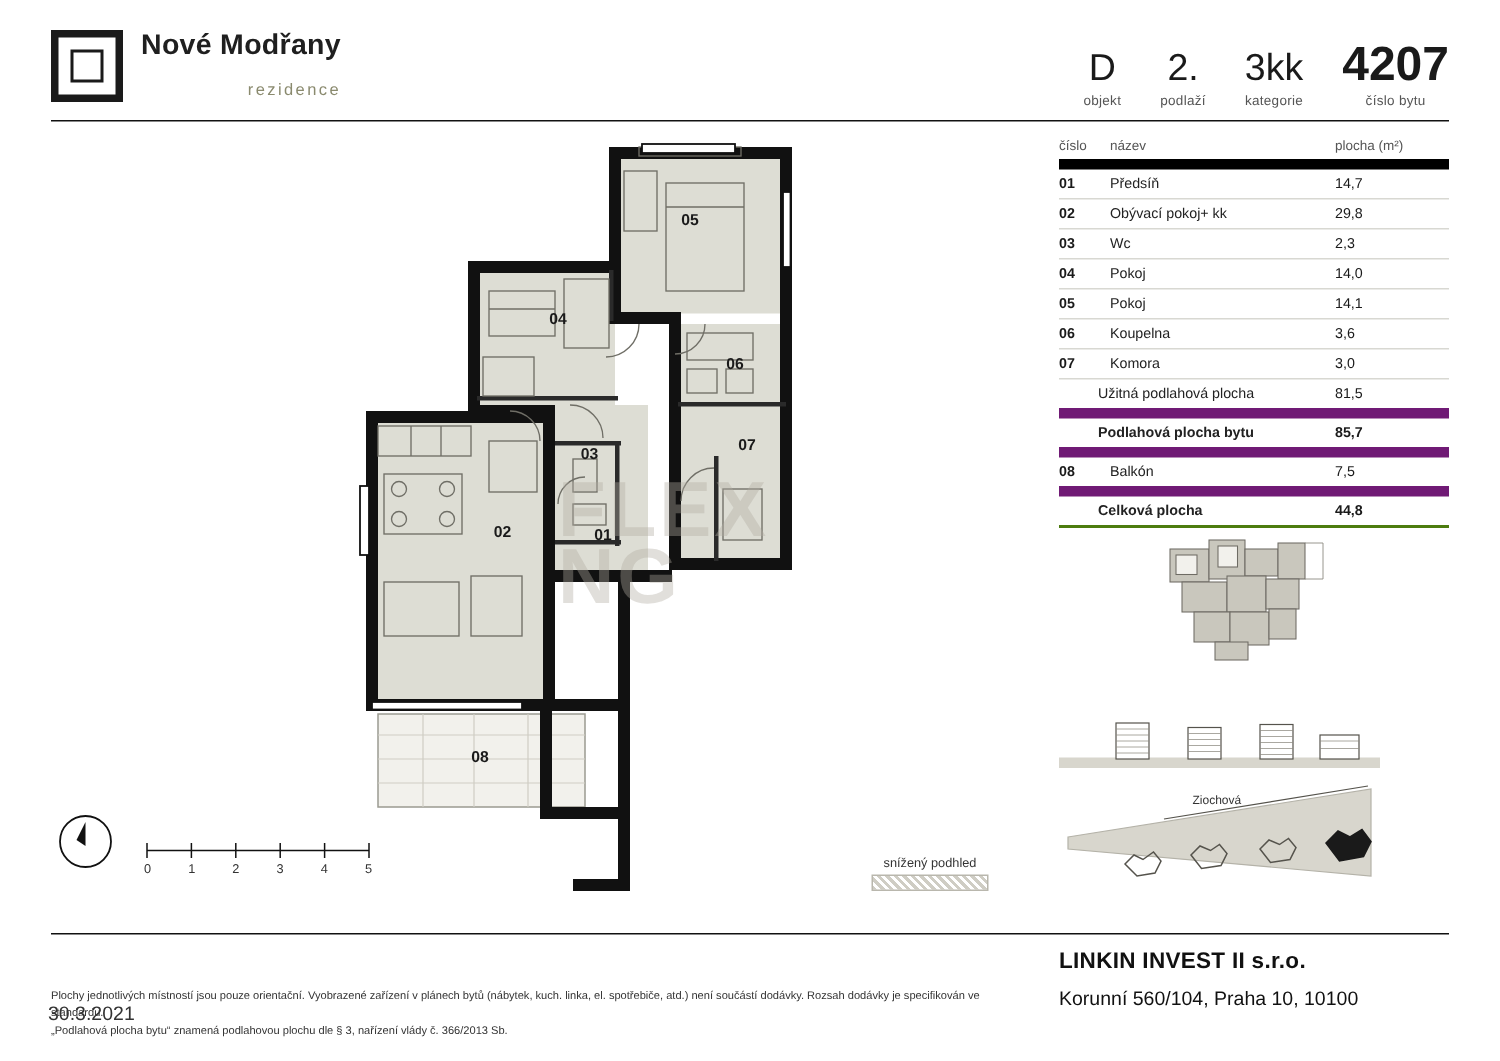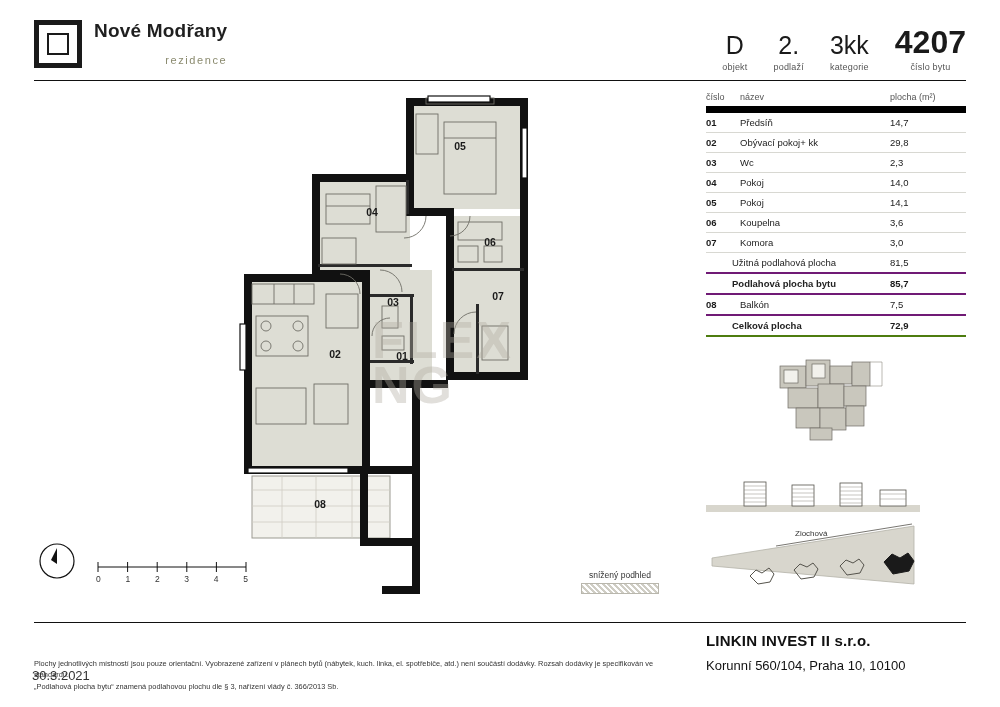--- a/index.html
+++ b/index.html
@@ -132,21 +132,21 @@
   }
   .schedule td.num {
     font-weight: 700;
     font-size: 9.5px;
   }
   .schedule td.name {
     padding-left: 8px;
     color: #222;
   }
   .schedule tr.summary td {
-    border-bottom: 2px solid #701a75;
+    border-bottom: 7px solid #701a75;
   }
   .schedule tr.bold td {
     font-weight: 700;
   }
   .schedule tr.last td {
     border-bottom: 2px solid #4d7c0f;
   }
 
   
   .keyplan {
@@ -391,21 +391,21 @@
           <td class="area">85,7</td>
         </tr>
         <tr class="summary">
           <td class="num" style="font-weight:700">08</td>
           <td class="name">Balkón</td>
           <td class="area">7,5</td>
         </tr>
         <tr class="summary bold last">
           <td class="num"></td>
           <td class="name" style="padding-left:0">Celková plocha</td>
-          <td class="area">72,9</td>
+          <td class="area">44,8</td>
         </tr>
       </tbody>
     </table>
   </div>
 
   <div class="keyplan">
     <svg width="130" height="96" viewBox="0 0 130 96">
       <g fill="#c9c7bd" stroke="#6e6c64" stroke-width="0.7">
         <rect x="14" y="14" width="26" height="22"></rect>
         <rect x="40" y="8" width="24" height="26"></rect>

